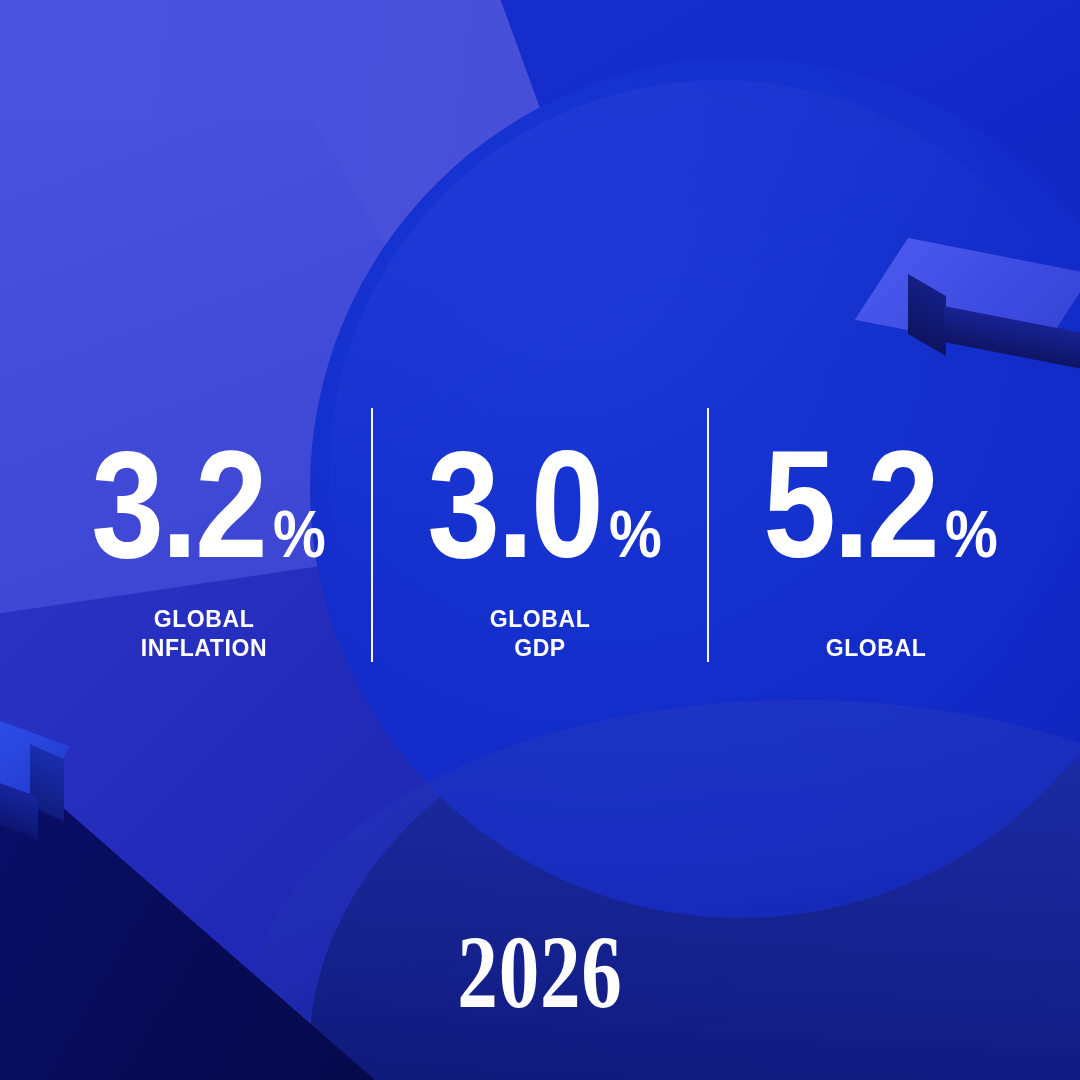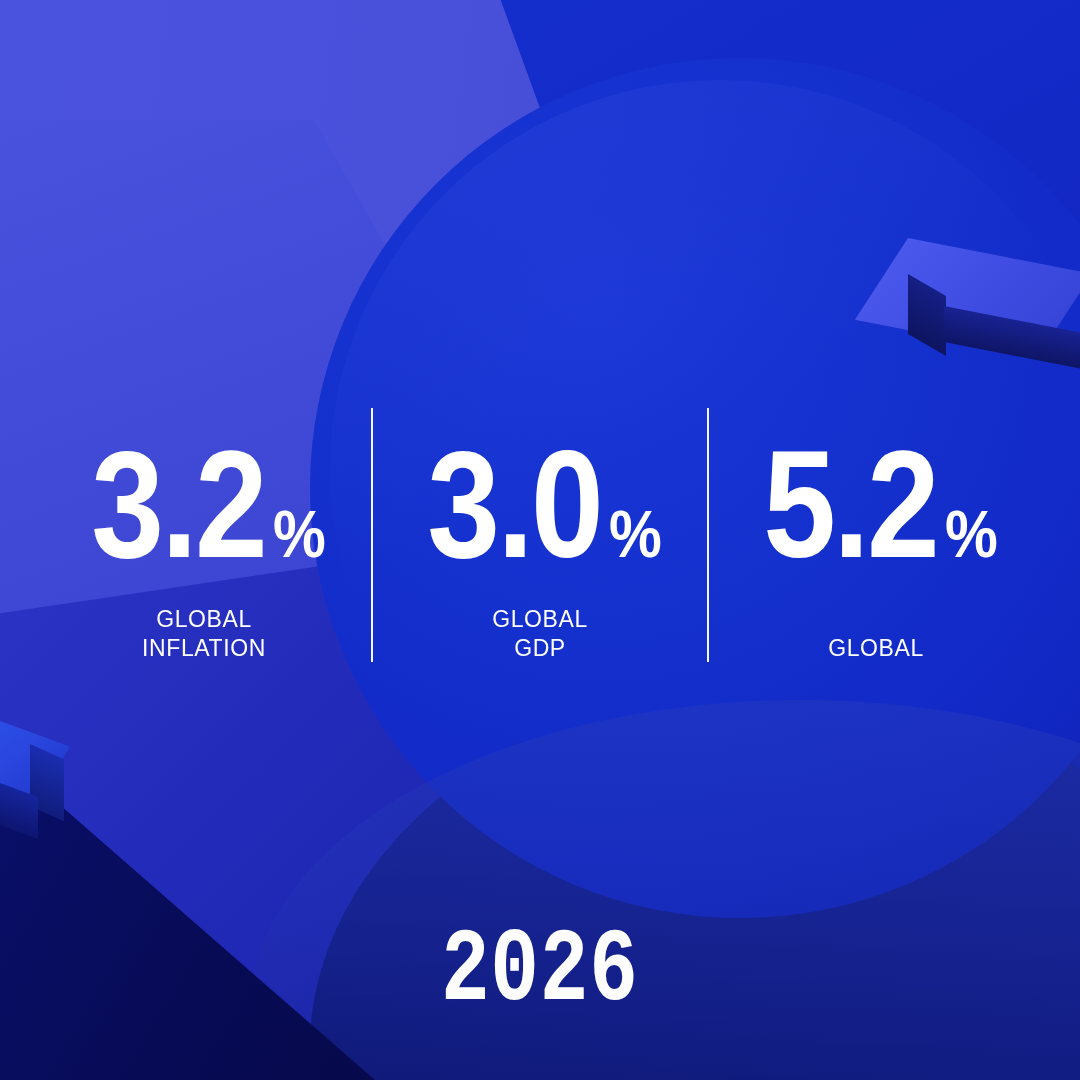--- a/index.html
+++ b/index.html
@@ -212,21 +212,21 @@
     margin-left: -6px;
     transform: scaleX(0.9);
     transform-origin: left bottom;
     display: inline-block;
   }
 
   .stat-label {
     margin-top: 32px;
     color: #ffffff;
     font-size: 23px;
-    font-weight: normal;
+    font-weight: bold;
     letter-spacing: 0.6px;
     line-height: 1.28;
     text-align: center;
     text-transform: uppercase;
   }
 
   .stat-divider {
     flex: 0 0 2px;
     width: 2px;
     align-self: flex-start;
@@ -236,21 +236,21 @@
     opacity: 0.96;
   }
 
   #year {
     position: absolute;
     left: 0;
     right: 0;
     top: 912px;
     text-align: center;
     color: #fdfdfd;
-    font-family: Liberation Mono, monospace;
+    font-family: Liberation Serif, serif;
     font-size: 104px;
     font-weight: bold;
     letter-spacing: 1px;
   }
   #year .year-inner {
     display: inline-block;
     transform: scaleX(0.78);
     transform-origin: center;
   }
 </style>

